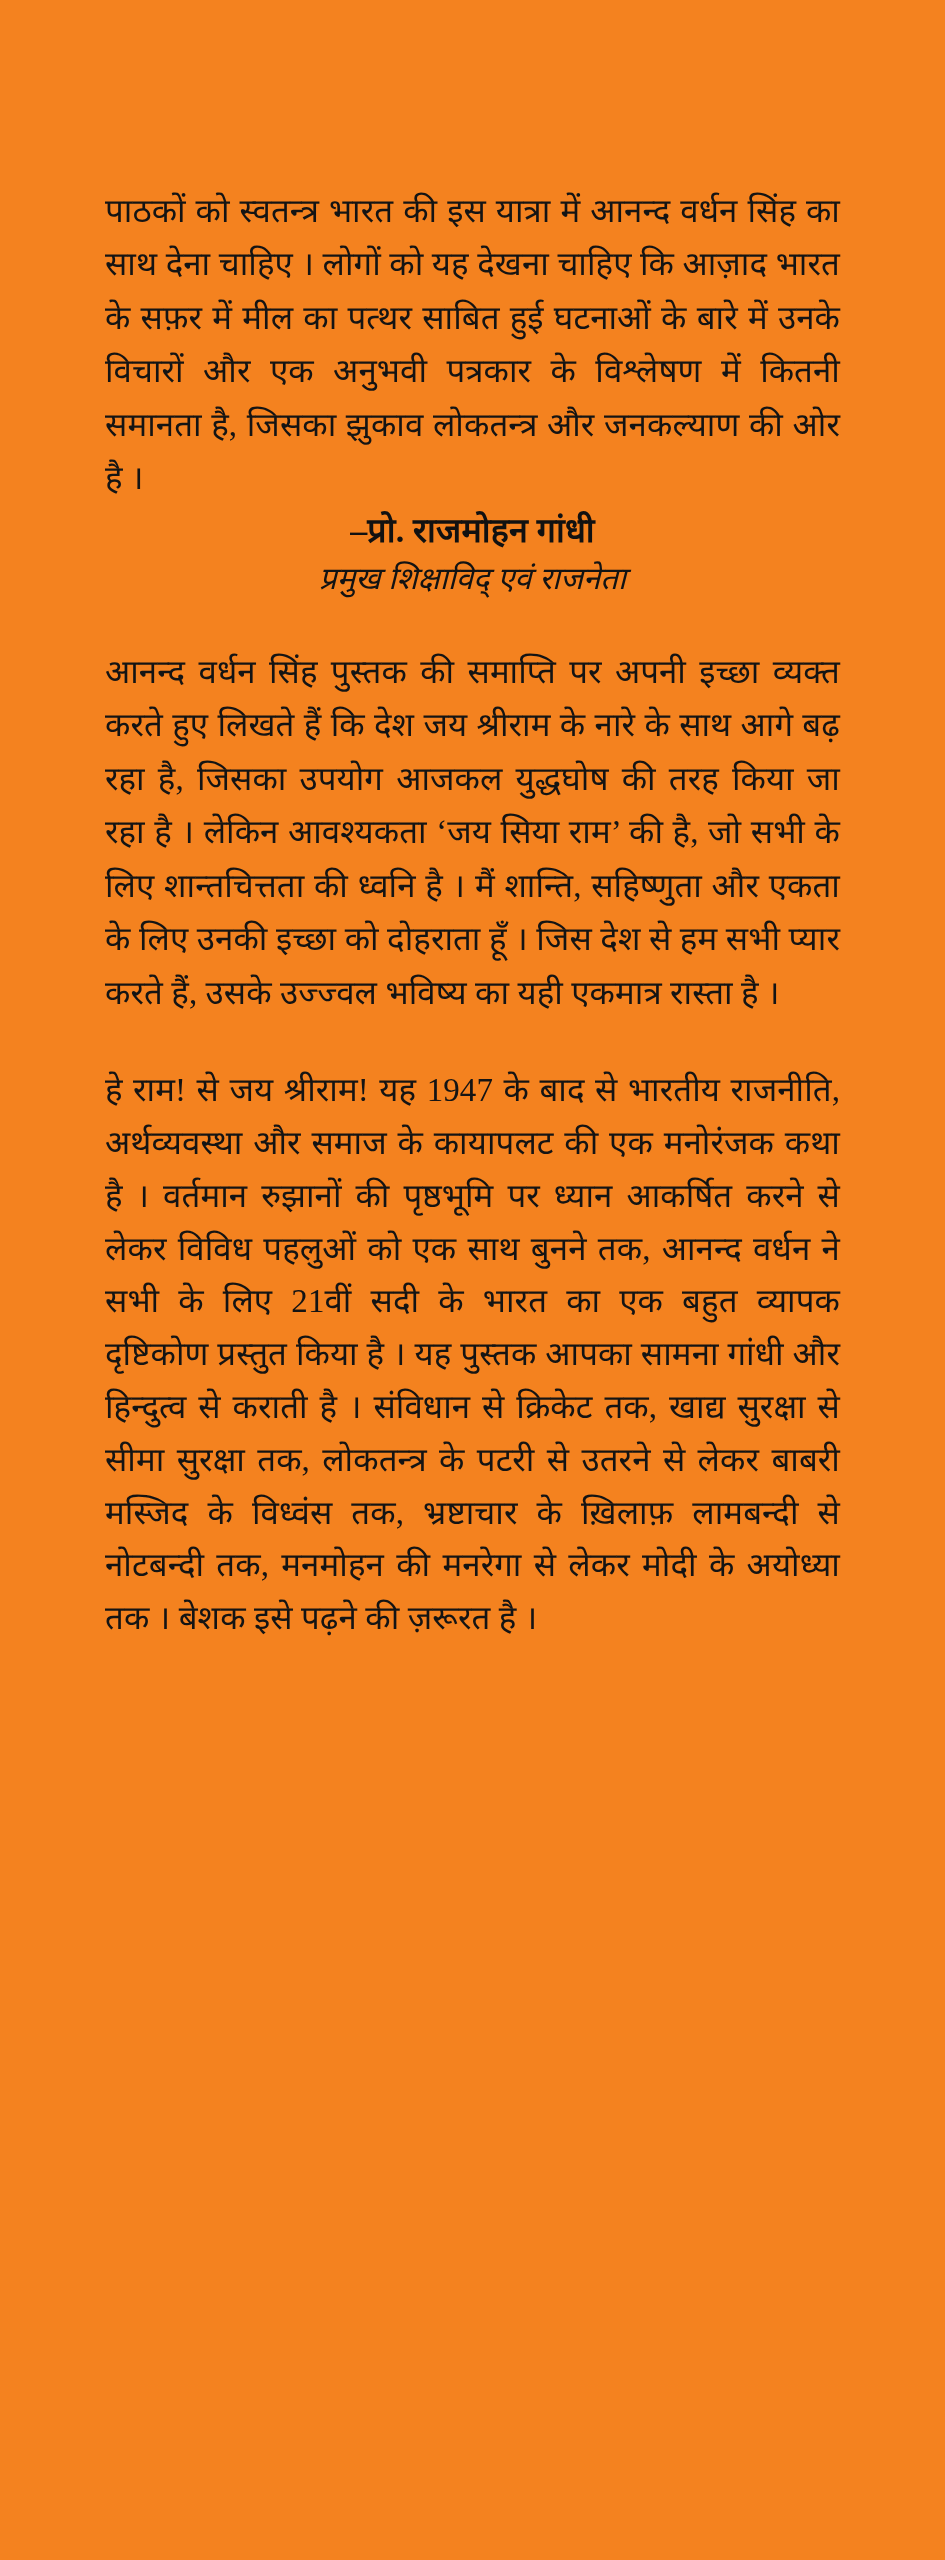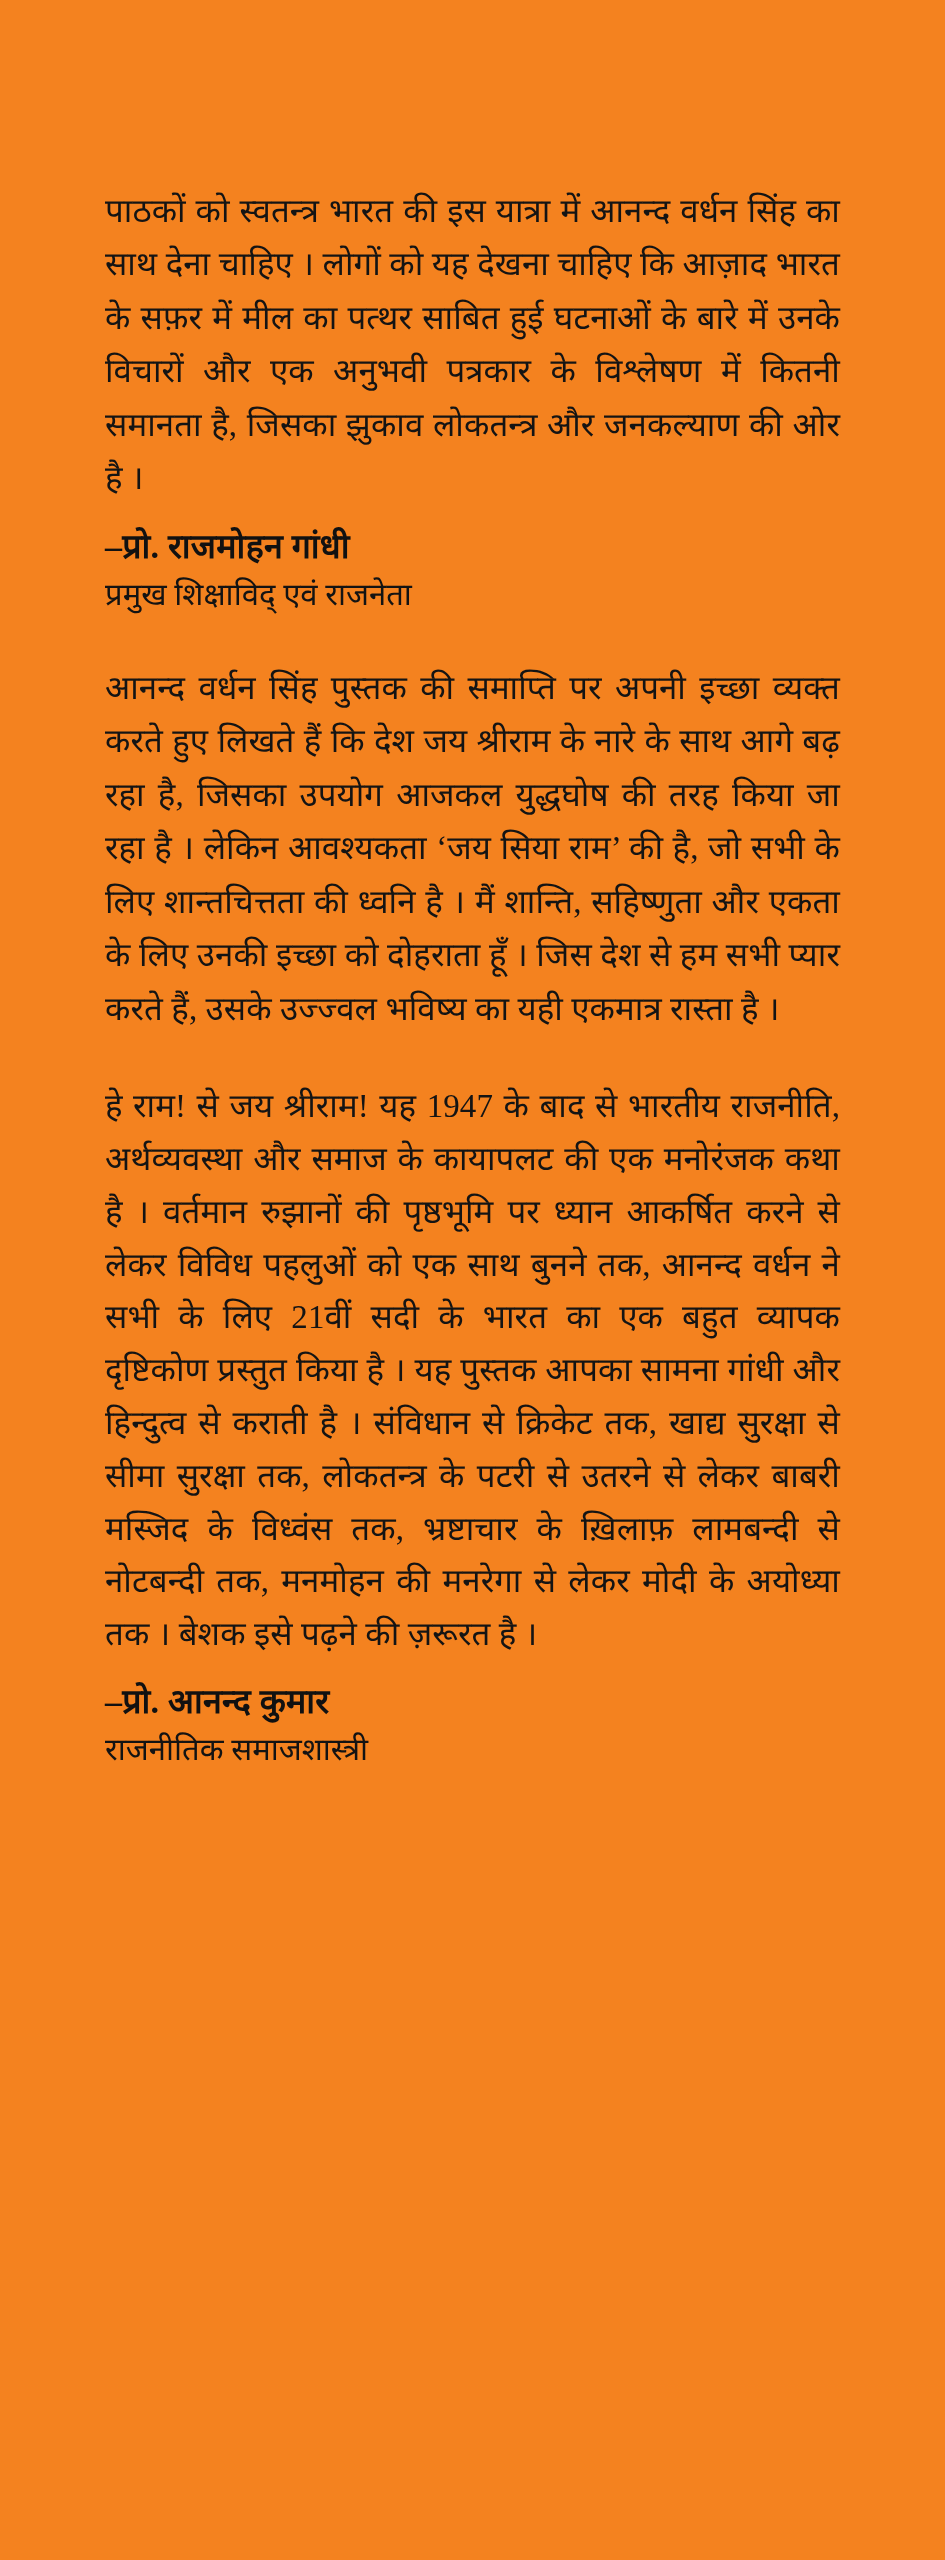--- a/index.html
+++ b/index.html
@@ -29,35 +29,35 @@
     line-height: 1.62;
     text-align: justify;
     text-justify: inter-word;
     letter-spacing: 0.1px;
     color: #141414;
   }
   .blurb-body.last-line-left {
     text-align-last: left;
   }
   .attribution {
-    margin-top: 16px;
-    text-align: left;
+    text-align: center;
   }
   .attribution .name {
     font-size: 34px;
     font-weight: bold;
     line-height: 1.45;
     color: #111;
     letter-spacing: 0.2px;
   }
   .attribution .role {
     font-size: 31px;
     line-height: 1.45;
     color: #131313;
     margin-top: 2px;
+    font-style: italic;
   }
   .blurb-3 .blurb-body {
     line-height: 1.6;
   }
 </style>
 </head>
 <body>
 
 <div class="page">
 
@@ -70,19 +70,15 @@
   </div>
 
   <div class="blurb blurb-2">
     <div class="blurb-body last-line-left">आनन्द वर्धन सिंह पुस्तक की समाप्ति पर अपनी इच्छा व्यक्त करते हुए लिखते हैं कि देश जय श्रीराम के नारे के साथ आगे बढ़ रहा है, जिसका उपयोग आजकल युद्धघोष की तरह किया जा रहा है । लेकिन आवश्यकता ‘जय सिया राम’ की है, जो सभी के लिए शान्तचित्तता की ध्वनि है । मैं शान्ति, सहिष्णुता और एकता के लिए उनकी इच्छा को दोहराता हूँ । जिस देश से हम सभी प्यार करते हैं, उसके उज्ज्वल भविष्य का यही एकमात्र रास्ता है ।</div>
     <div class="attribution">
     </div>
   </div>
 
   <div class="blurb blurb-3">
     <div class="blurb-body last-line-left">हे राम! से जय श्रीराम! यह 1947 के बाद से भारतीय राजनीति, अर्थव्यवस्था और समाज के कायापलट की एक मनोरंजक कथा है । वर्तमान रुझानों की पृष्ठभूमि पर ध्यान आकर्षित करने से लेकर विविध पहलुओं को एक साथ बुनने तक, आनन्द वर्धन ने सभी के लिए 21वीं सदी के भारत का एक बहुत व्यापक दृष्टिकोण प्रस्तुत किया है । यह पुस्तक आपका सामना गांधी और हिन्दुत्व से कराती है । संविधान से क्रिकेट तक, खाद्य सुरक्षा से सीमा सुरक्षा तक, लोकतन्त्र के पटरी से उतरने से लेकर बाबरी मस्जिद के विध्वंस तक, भ्रष्टाचार के ख़िलाफ़ लामबन्दी से नोटबन्दी तक, मनमोहन की मनरेगा से लेकर मोदी के अयोध्या तक । बेशक इसे पढ़ने की ज़रूरत है ।</div>
-    <div class="attribution">
-      <div class="name">–प्रो. आनन्द कुमार</div>
-      <div class="role">राजनीतिक समाजशास्त्री</div>
-    </div>
   </div>
 
 </div>
 
 </body></html>

